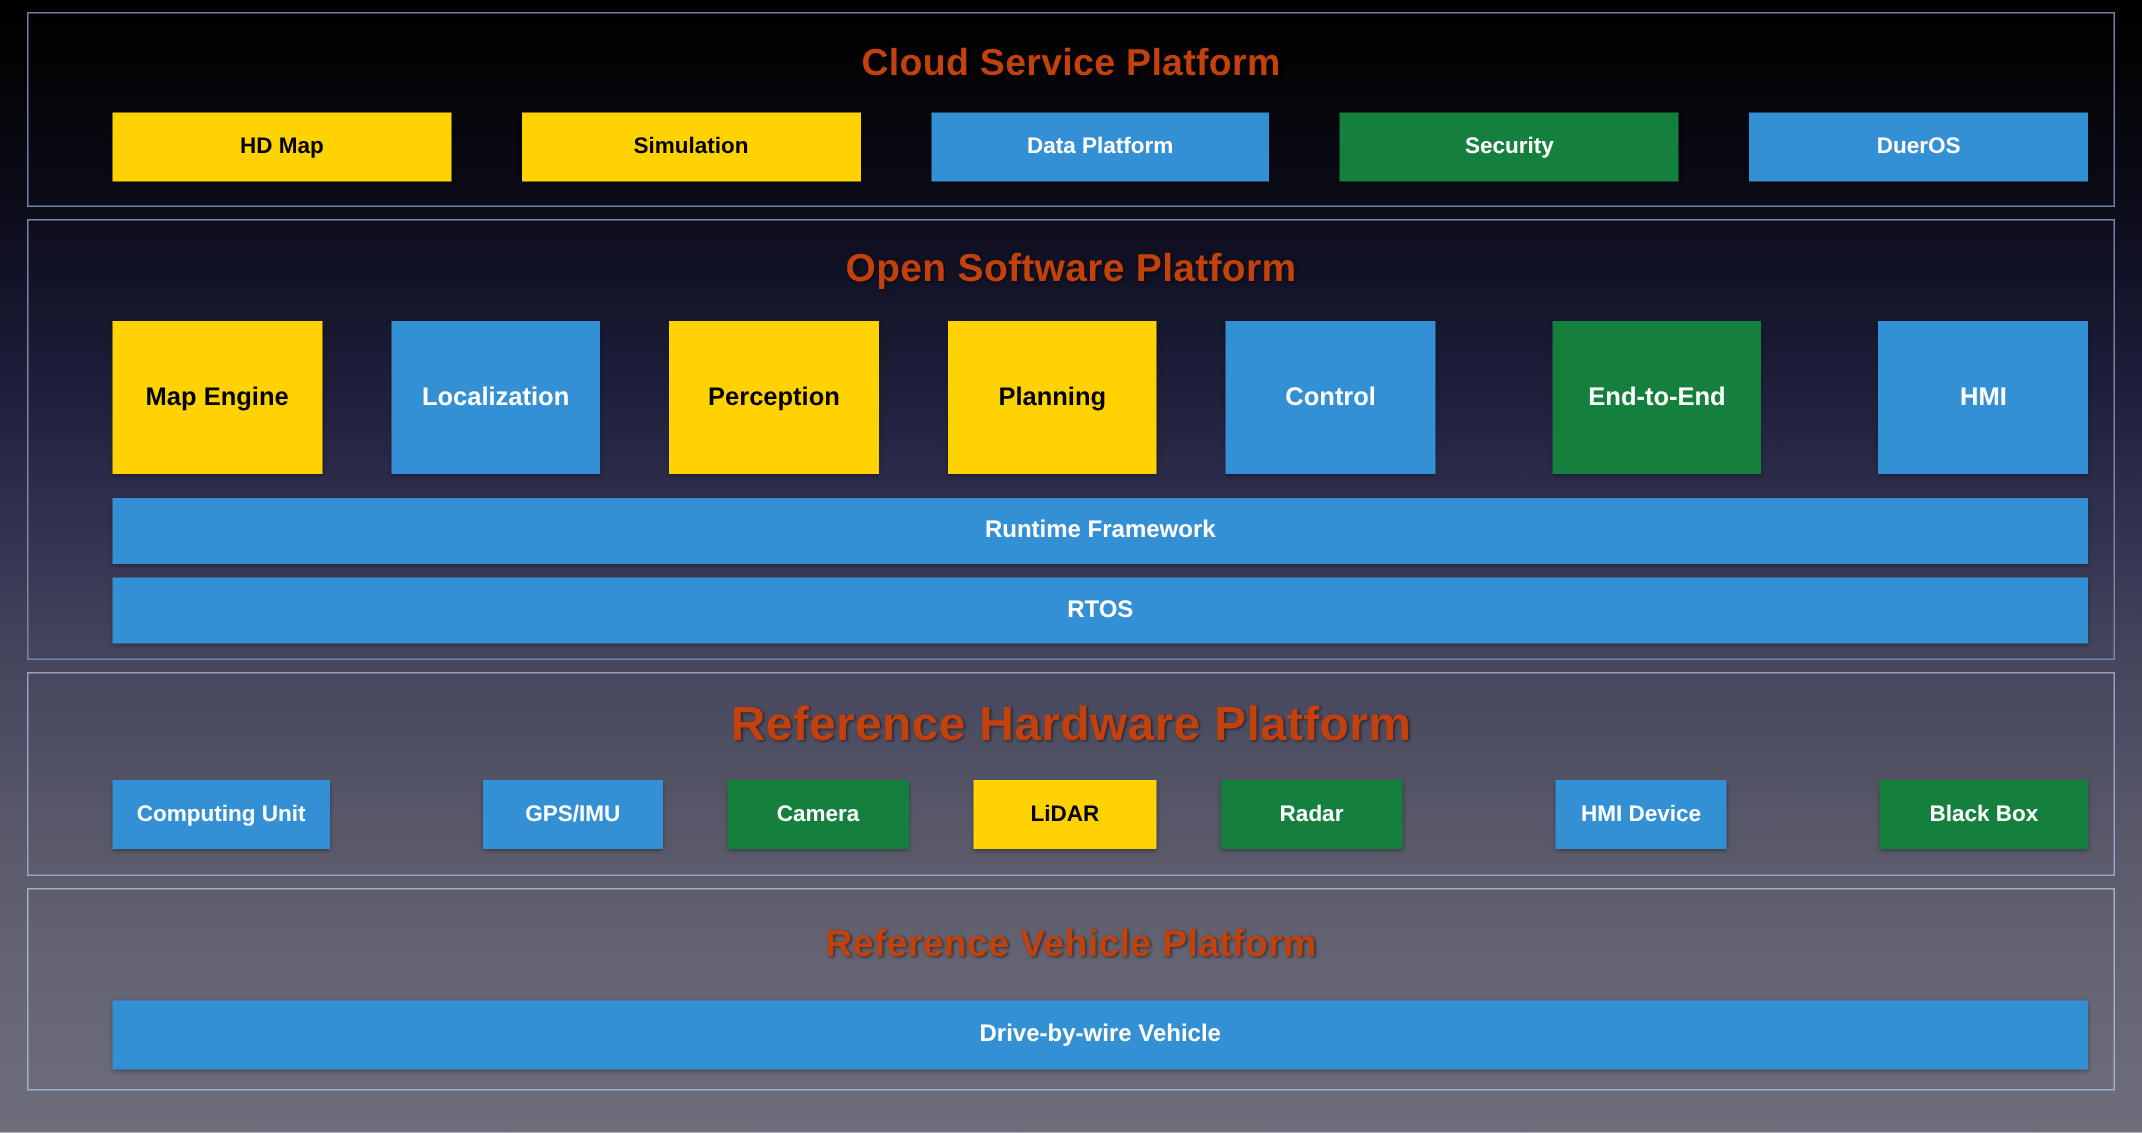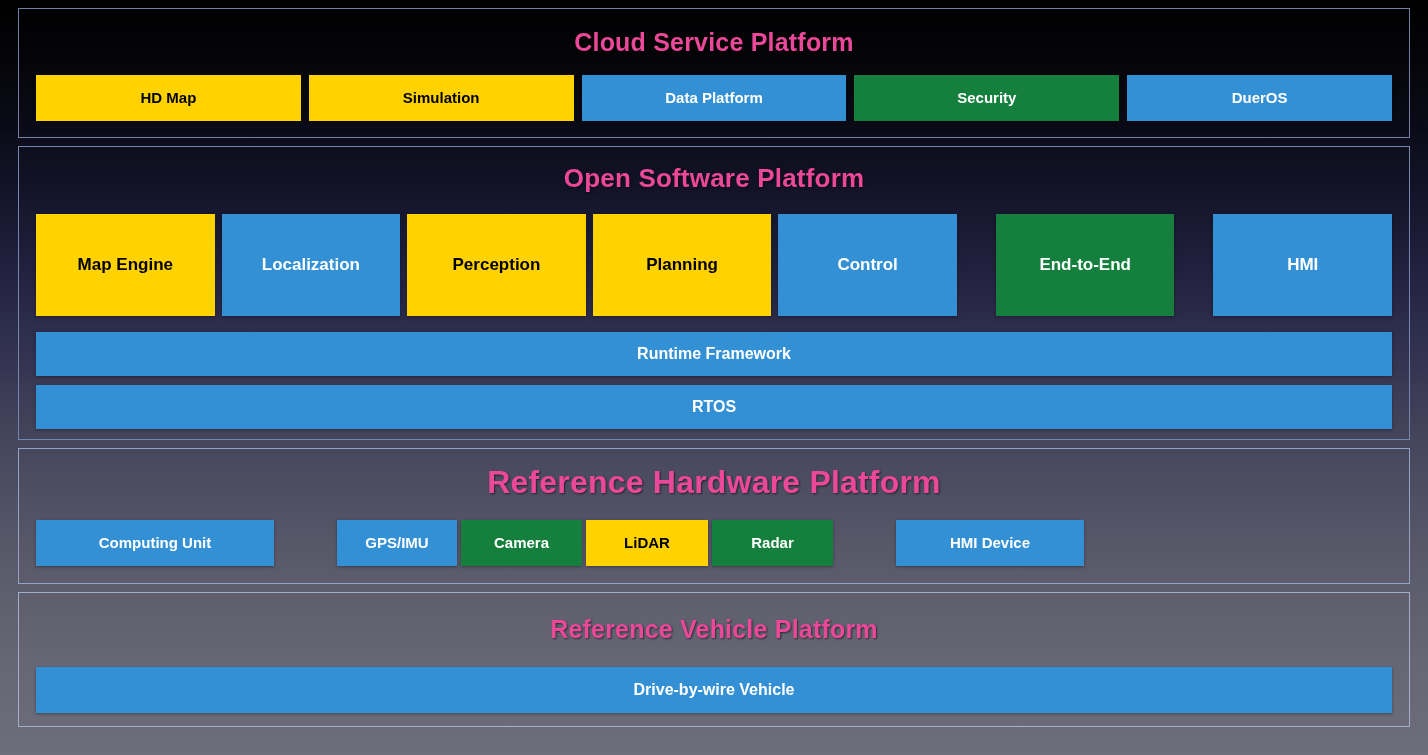--- a/index.html
+++ b/index.html
@@ -51,21 +51,21 @@
   .panel-cloud    { height: 130px; border-color: #6e7fa8; }
   .panel-software { height: 294px; border-color: #7287ae; }
   .panel-hardware { height: 136px; border-color: #92a4c6; }
   .panel-vehicle  { height: 135px; border-color: #9fb0cd; }
 
   .panel-title {
     text-align: center;
     font-weight: bold;
     font-size: 25px;
     letter-spacing: 0.2px;
-    color: #ec4899;
+    color: #c2410c;
     text-shadow: 1px 1px 2px rgba(0,0,0,0.55);
     line-height: 1;
     padding-top: 19px;
     padding-bottom: 0;
   }
   .panel-cloud .panel-title    { padding-top: 21px; font-size: 25px; }
   .panel-software .panel-title { padding-top: 18px; font-size: 26px; }
   .panel-hardware .panel-title { padding-top: 17px; font-size: 32px; }
   .panel-vehicle  .panel-title { padding-top: 24px; font-size: 25px; }
 
@@ -73,20 +73,21 @@
   .blk {
     display: flex;
     align-items: center;
     justify-content: center;
     text-align: center;
     font-weight: bold;
     line-height: 1.15;
     border-radius: 0;
     box-shadow: 0 1px 3px rgba(0,0,0,0.35);
     user-select: none;
+    margin-left: 39px;
   }
   .c-yellow { background: #ffd200; color: #000000; }
   .c-blue   { background: #3490d4; color: #ffffff; }
   .c-red    { background: #15803d; color: #ffffff; }
 
   
   .cloud-row {
     display: flex;
     gap: 8px;
     margin-top: 20px;
@@ -193,20 +194,21 @@
       <div class="hw-sensors">
         <div class="blk c-blue   hw-gpsimu">GPS/IMU</div>
         <div class="blk c-red    hw-camera">Camera</div>
         <div class="blk c-yellow hw-lidar">LiDAR</div>
         <div class="blk c-red    hw-radar">Radar</div>
       </div>
 
       <div class="hw-gap-b"></div>
       <div class="blk c-blue hw-hmidev">HMI Device</div>
       <div class="hw-gap-c"></div>
+      <div class="blk c-red hw-blackbox">Black Box</div>
     </div>
   </section>
 
   <section class="panel panel-vehicle">
     <div class="panel-title">Reference Vehicle Platform</div>
     <div class="blk c-blue veh-bar">Drive-by-wire Vehicle</div>
   </section>
 
 </div>
 

